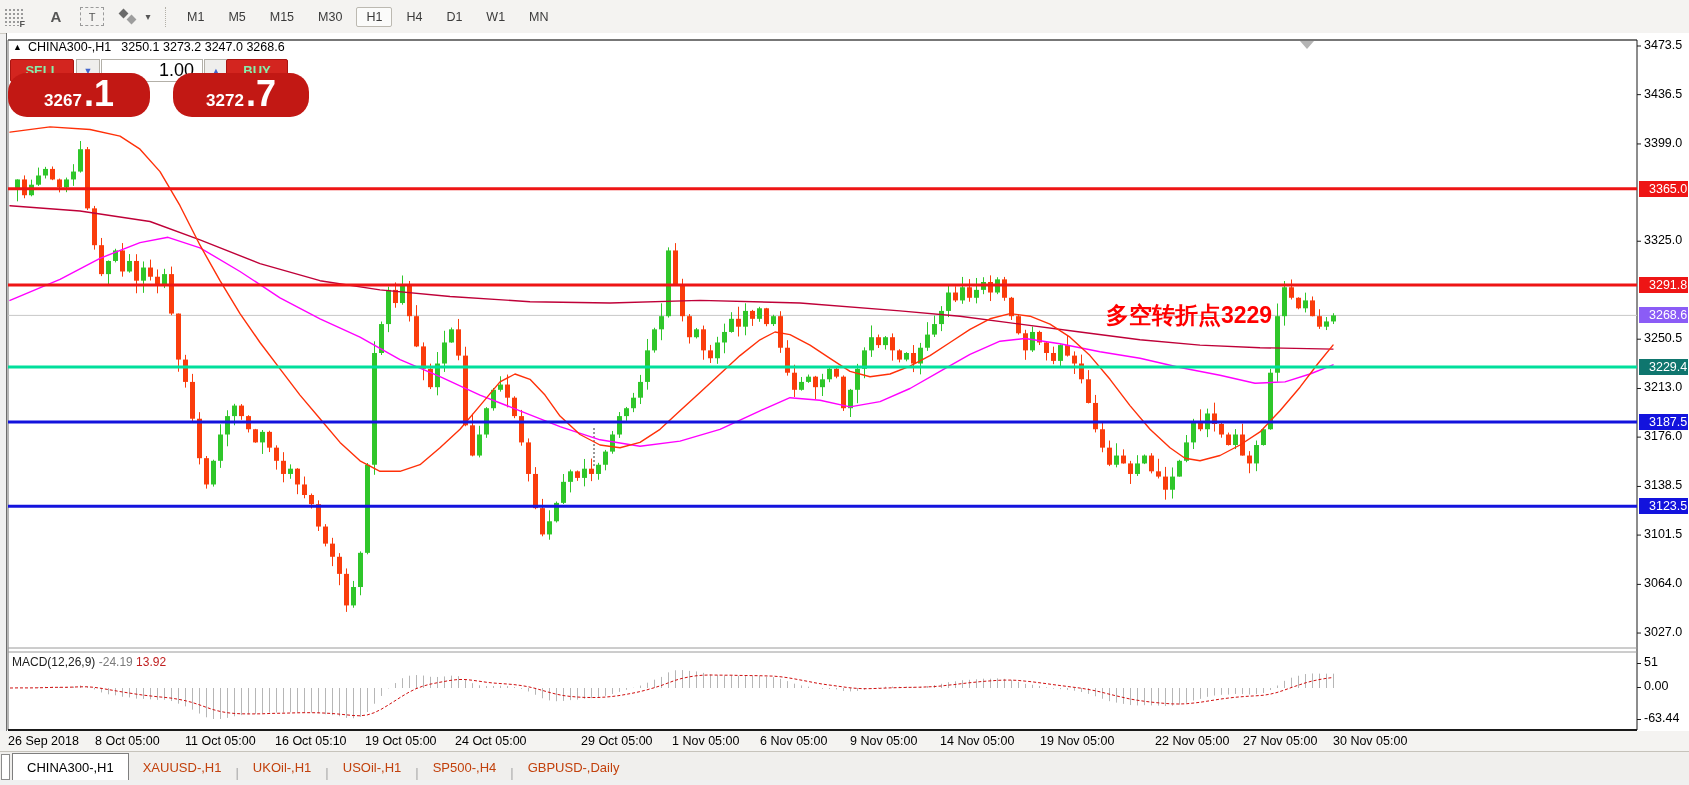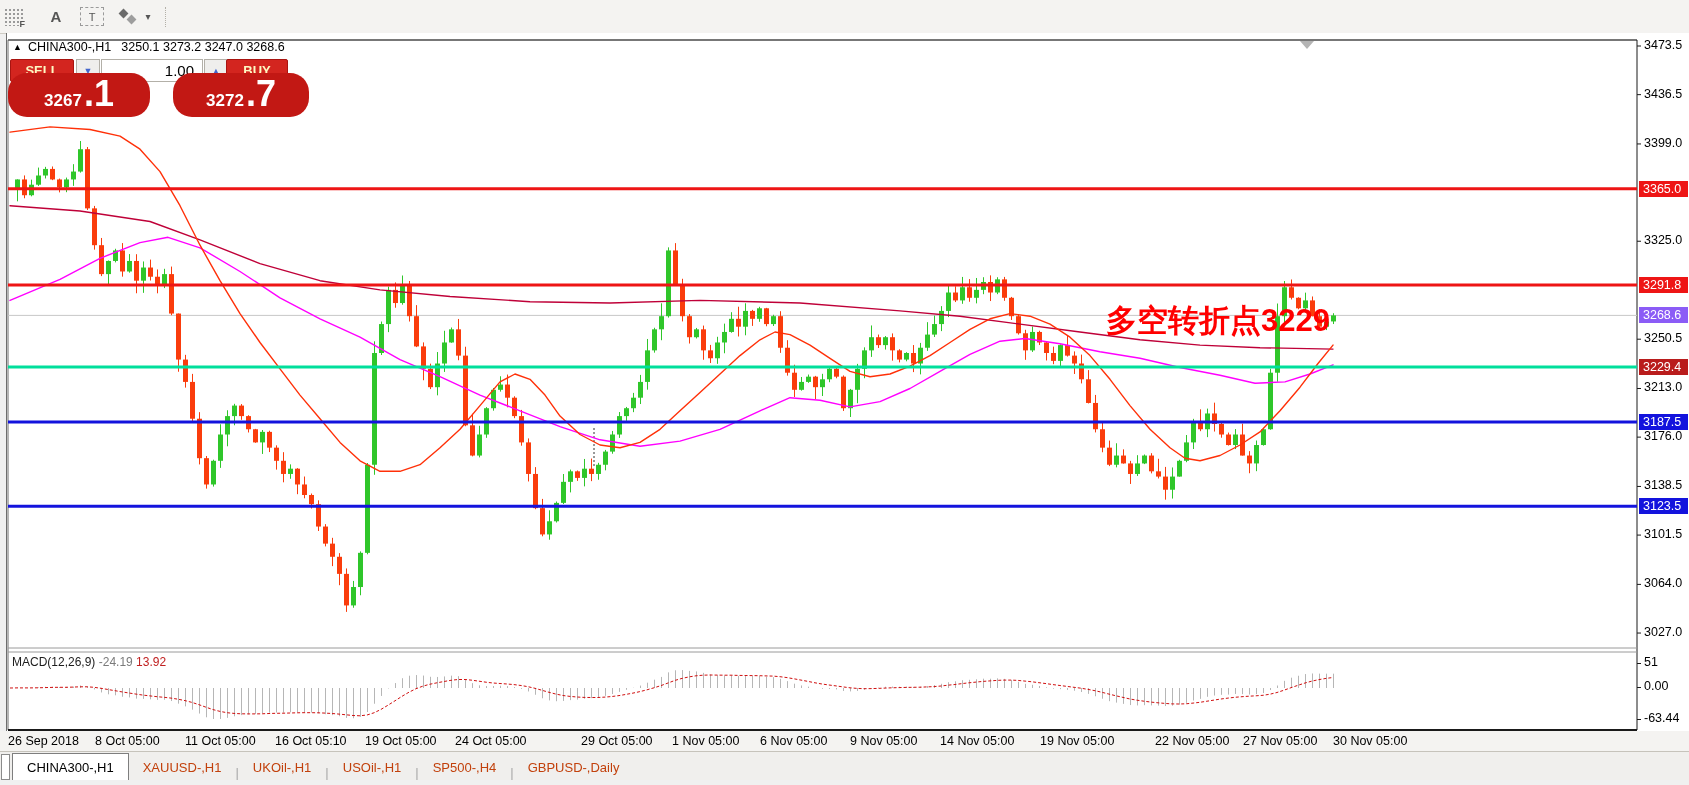--- a/index.html
+++ b/index.html
@@ -17,40 +17,40 @@
   #icon-shapes i.s2{left:10px;top:8px;background:#9d9d9d;}
   #icon-caret{font-size:10px;margin-left:3px;width:10px;}
   .tbsep{width:1px;height:20px;border-left:1px dotted #b3b0a8;margin:0 8px 0 12px;}
   .tfbtn{padding:2px 9px;font-size:12.5px;color:#3b3b3b;margin:0 2px;border:1px solid transparent;border-radius:2px;cursor:pointer;}
   .tfbtn.active{background:#fbfbfa;border-color:#bcb9b1;}
   
   #chart-win{position:absolute;left:6px;top:33px;width:1683px;height:717px;background:#fff;border-left:1px solid #6d6d6d;}
   
   #chart-svg{position:absolute;left:0;top:0;}
   .axlabel{position:absolute;font-size:12.5px;color:#000;white-space:nowrap;}
-  .badge{position:absolute;left:1639px;width:49px;height:16px;line-height:16px;font-size:12.5px;color:#fff;padding-left:4px;box-sizing:border-box;}
+  .badge{position:absolute;left:1639px;width:49px;height:16px;line-height:16px;font-size:12.5px;color:#fff;padding-left:10px;box-sizing:border-box;}
   #ohlc-title{position:absolute;left:13px;top:40px;font-size:12.5px;color:#000;display:flex;align-items:center;white-space:pre;}
   #ohlc-title .arrow{font-size:9px;margin-right:6px;}
   #ohlc-title .ohlc{margin-left:10px;}
   
   #trade-widget{position:absolute;left:8px;top:56px;width:281px;height:74px;z-index:5;}
-  .twbtn{position:absolute;height:23px;background:#d3251f;color:#fef9c3;font-size:13px;font-weight:bold;display:flex;align-items:center;justify-content:center;border-radius:2px;border:1px solid #a81410;box-sizing:border-box;cursor:pointer;}
+  .twbtn{position:absolute;height:23px;background:#d3251f;color:#86efac;font-size:13px;font-weight:bold;display:flex;align-items:center;justify-content:center;border-radius:2px;border:1px solid #a81410;box-sizing:border-box;cursor:pointer;}
   #tw-sell{left:2px;top:3px;width:64px;}
   #tw-buy{left:218px;top:3px;width:62px;}
   #tw-voldown,#tw-volup{position:absolute;top:3px;width:24px;height:23px;background:#efeeec;border:1px solid #b3b0a8;box-sizing:border-box;color:#4466cc;font-size:9px;display:flex;align-items:center;justify-content:center;cursor:pointer;}
   #tw-voldown{left:68px;}
   #tw-volup{left:196px;}
-  #tw-volume{position:absolute;left:93px;top:3px;width:102px;height:23px;border:1px solid #b3b0a8;box-sizing:border-box;font-size:15px;text-align:right;padding-right:8px;font-family:"Liberation Sans",sans-serif;}
+  #tw-volume{position:absolute;left:93px;top:3px;width:102px;height:23px;border:1px solid #b3b0a8;box-sizing:border-box;font-size:18px;text-align:right;padding-right:8px;font-family:"Liberation Sans",sans-serif;}
   .twpanel{position:absolute;top:17px;height:44px;background:#c21814;color:#fff;display:flex;align-items:baseline;justify-content:center;cursor:pointer;border-radius:19px;}
   #tw-sellpanel{left:0;width:142px;}
   #tw-buypanel{left:145px;width:136px;margin-left:20px;}
   .twpanel .main{font-size:17px;font-weight:bold;}
   .twpanel .pips{font-size:36px;font-weight:bold;margin-left:2px;}
   
-  #annotation{position:absolute;left:1106px;top:300px;font-size:31px;font-weight:bold;color:#ff0000;z-index:4;white-space:nowrap;}
+  #annotation{position:absolute;left:1106px;top:300px;font-size:23px;font-weight:bold;color:#ff0000;z-index:4;white-space:nowrap;}
   
   #shift-tri{position:absolute;left:1300px;top:41px;width:0;height:0;border-left:7px solid transparent;border-right:7px solid transparent;border-top:8px solid #b4b4b4;}
   
   #macd-label{position:absolute;left:12px;top:655px;font-size:12px;color:#1c1c1c;white-space:pre;}
   #macd-label .v1{color:#7a7a7a;}
   #macd-label .v2{color:#c02020;}
   
   #date-axis{position:absolute;left:0;top:731px;width:1689px;height:20px;background:#f4f3f1;}
   .datelbl{position:absolute;top:3px;font-size:12.5px;color:#000;white-space:nowrap;}
   
@@ -70,20 +70,31 @@
         <span>F</span>
       </div>
     <div class="tbicon" id="icon-a">A</div>
     <div class="tbicon" id="icon-t">T</div>
     <div class="tbicon" id="icon-shapes">
         <i class="s1"></i>
         <i class="s2"></i>
       </div>
     <div class="tbicon" id="icon-caret">▾</div>
     <div class="tbsep"></div>
+    <div id="tf-group" style="display: flex;">
+        <div class="tfbtn">M1</div>
+        <div class="tfbtn">M5</div>
+        <div class="tfbtn">M15</div>
+        <div class="tfbtn">M30</div>
+        <div class="tfbtn active">H1</div>
+        <div class="tfbtn">H4</div>
+        <div class="tfbtn">D1</div>
+        <div class="tfbtn">W1</div>
+        <div class="tfbtn">MN</div>
+      </div>
   </div>
 
   <div id="chart-win"></div>
 
   <svg id="chart-svg" width="1689" height="785">
       <line x1="8" y1="40" x2="1637" y2="40" stroke="#4a4a4a" stroke-width="1.5"></line>
       <line x1="1637" y1="40" x2="1637" y2="730" stroke="#1a1a1a" stroke-width="1"></line>
       <line x1="8" y1="40" x2="8" y2="730" stroke="#6d6d6d" stroke-width="1"></line>
       <line x1="8" y1="730" x2="1637" y2="730" stroke="#1a1a1a" stroke-width="2"></line>
       <line x1="8" y1="315.3925848014726" x2="1637" y2="315.3925848014726" stroke="#c8c8c8" stroke-width="1"></line>
@@ -731,21 +742,21 @@
       <div class="axlabel" style="top: 233.241px; left: 1644px;">3325.0</div>
       <div class="axlabel" style="top: 331.19px; left: 1644px;">3250.5</div>
       <div class="axlabel" style="top: 380.493px; left: 1644px;">3213.0</div>
       <div class="axlabel" style="top: 429.139px; left: 1644px;">3176.0</div>
       <div class="axlabel" style="top: 478.442px; left: 1644px;">3138.5</div>
       <div class="axlabel" style="top: 527.088px; left: 1644px;">3101.5</div>
       <div class="axlabel" style="top: 576.391px; left: 1644px;">3064.0</div>
       <div class="axlabel" style="top: 625.037px; left: 1644px;">3027.0</div>
       <div class="badge" style="top: 180.651px; left: 1639px; background: rgb(238, 21, 21);">3365.0</div>
       <div class="badge" style="top: 276.89px; left: 1639px; background: rgb(238, 21, 21);">3291.8</div>
-      <div class="badge" style="top: 358.931px; left: 1639px; background: #b91c1c;">3229.4</div>
+      <div class="badge" style="top: 358.931px; left: 1639px; background: #0f766e;">3229.4</div>
       <div class="badge" style="top: 414.019px; left: 1639px; background: rgb(19, 19, 221);">3187.5</div>
       <div class="badge" style="top: 498.163px; left: 1639px; background: rgb(19, 19, 221);">3123.5</div>
       <div class="badge" style="top: 307.393px; left: 1639px; background: #8b5cf6;">3268.6</div>
       <div class="axlabel" style="top: 655px; left: 1644px;">51</div>
       <div class="axlabel" style="top: 679px; left: 1644px;">0.00</div>
       <div class="axlabel" style="top: 711px; left: 1644px;">-63.44</div>
     </div>
   <div id="date-axis">
       <div class="datelbl" style="left: 8px;">26 Sep 2018</div>
       <div class="datelbl" style="left: 95px;">8 Oct 05:00</div>

